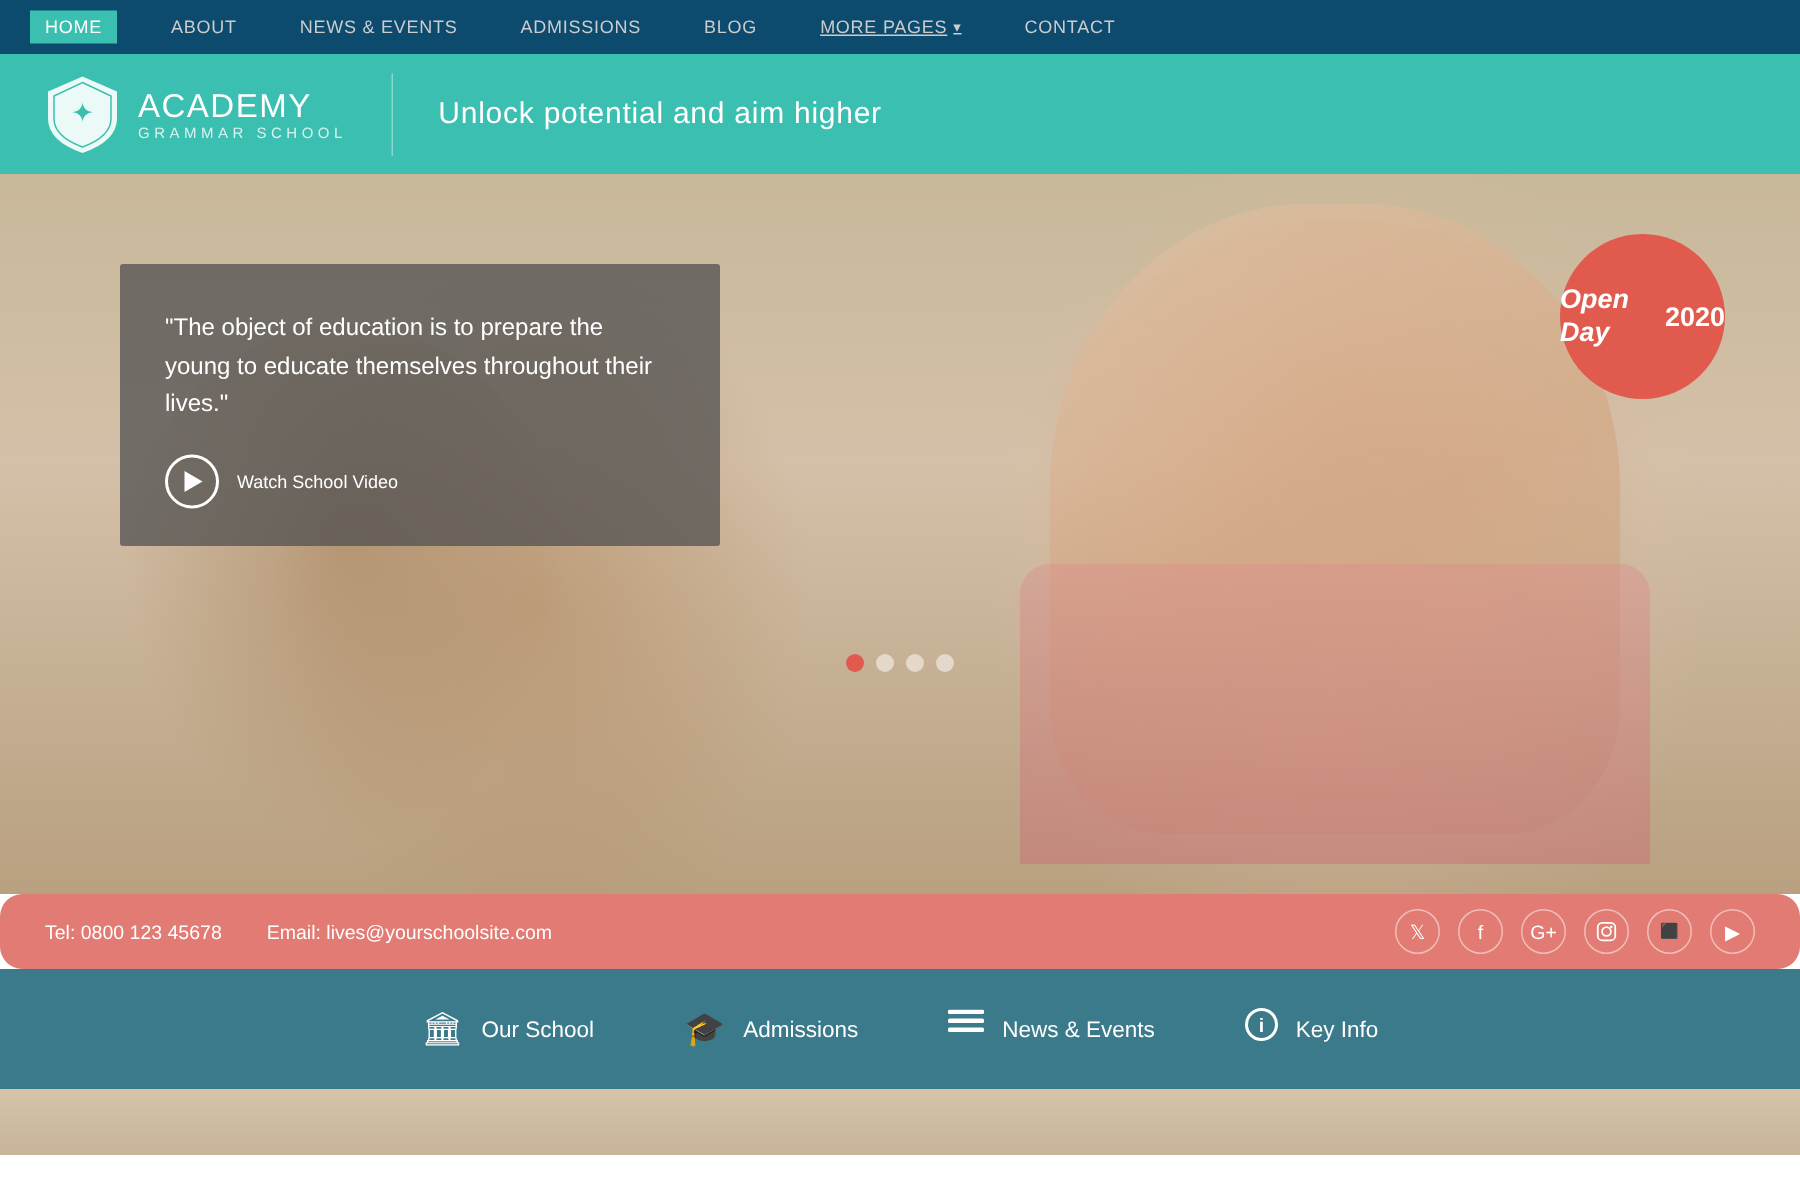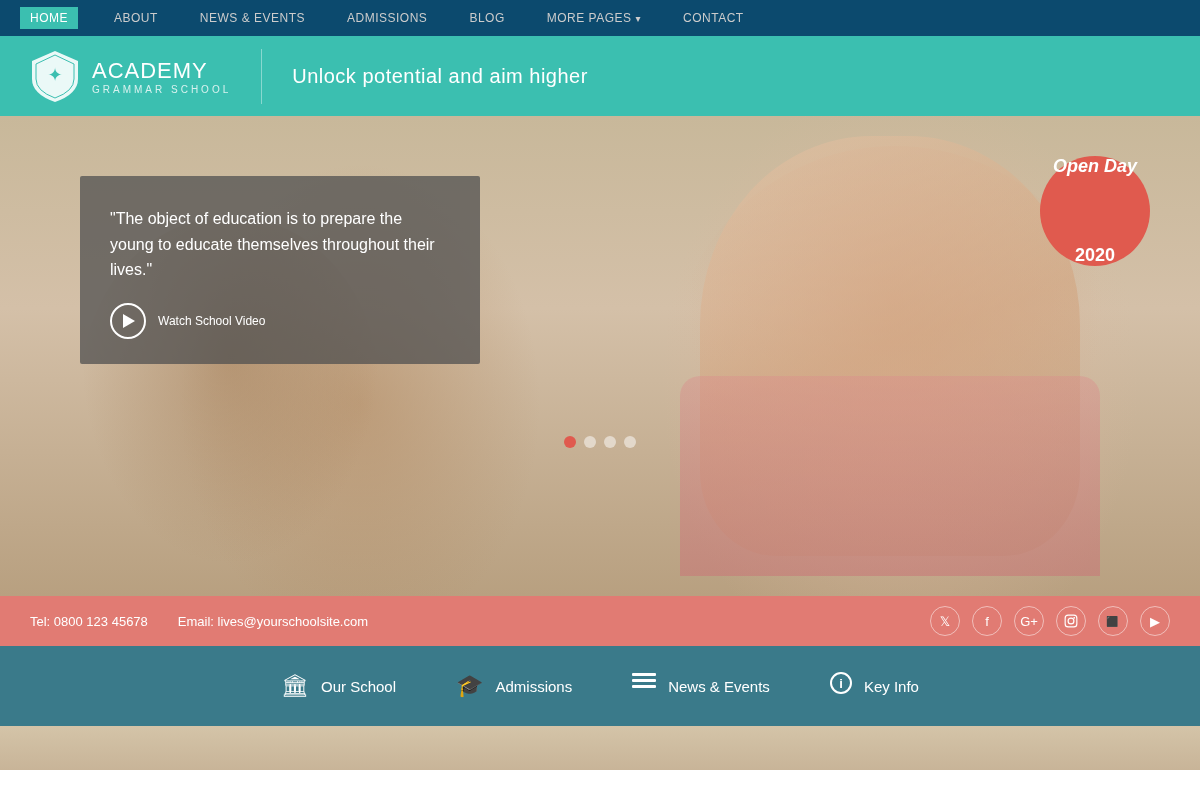--- a/index.html
+++ b/index.html
@@ -24,20 +24,21 @@
     }
     .top-nav a.active {
       color: #fff;
       background: #3bbfb0;
       padding: 4px 10px;
     }
     .top-nav .more-pages {
       display: flex;
       align-items: center;
       gap: 4px;
+      text-decoration: underline;
     }
     .top-nav .chevron { font-size: 10px; }
 
     
     .header {
       background: #3bbfb0;
       height: 80px;
       display: flex;
       align-items: center;
       padding: 0 30px;
@@ -145,38 +146,38 @@
     
     .open-day-badge {
       position: absolute;
       top: 40px;
       right: 50px;
       width: 110px;
       height: 110px;
       background: #e05a4e;
       border-radius: 50%;
       display: flex;
-      flex-direction: column;
-      align-items: center;
-      justify-content: space-between;
+      align-items: center;
+      justify-content: flex-start;
       color: #fff;
     }
     .open-day-badge .line1 { font-size: 18px; font-weight: 700; font-style: italic; line-height: 1.2; }
     .open-day-badge .line2 { font-size: 18px; font-weight: 700; }
 
     
     .contact-bar {
       background: rgba(220,100,90,0.85);
       height: 50px;
       display: flex;
       align-items: center;
       padding: 0 30px;
       justify-content: space-between;
       position: relative;
       z-index: 10;
+      border-radius: 15px;
     }
     .contact-info {
       color: #fff;
       font-size: 13px;
       display: flex;
       gap: 30px;
     }
     .social-icons {
       display: flex;
       gap: 12px;

